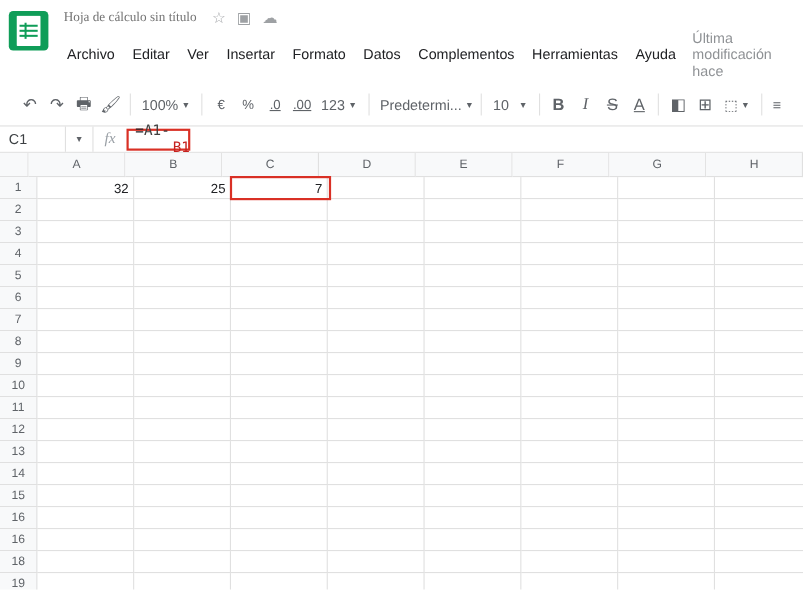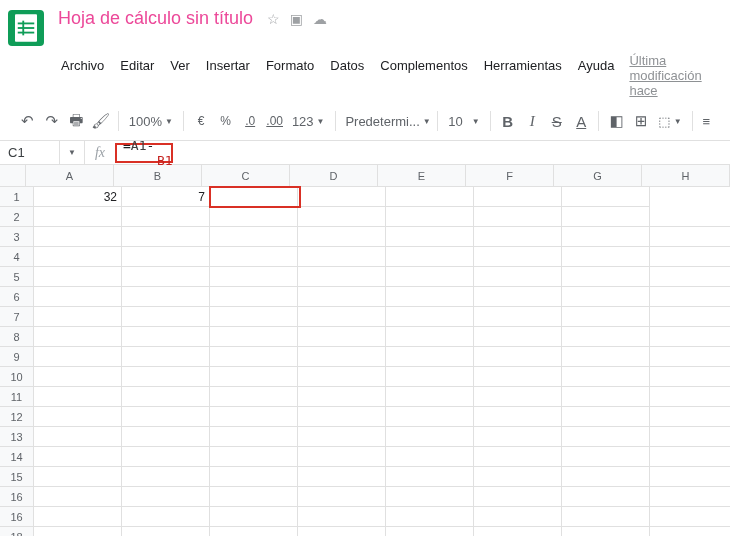--- a/index.html
+++ b/index.html
@@ -4,26 +4,26 @@
 <style>
   * { box-sizing: border-box; margin: 0; padding: 0; }
   body { font-family: Arial, sans-serif; font-size: 13px; color: #3c4043; background: #fff; width: 730px; height: 536px; overflow: hidden; }
   
   .header { display: flex; align-items: flex-start; padding: 6px 8px 0 8px; }
   .logo { width: 36px; height: 36px; background: #0f9d58; border-radius: 4px; display: flex; align-items: center; justify-content: center; margin-right: 10px; margin-top: 4px; }
   .logo svg { width: 22px; height: 28px; }
   
   .title-area { flex: 1; }
   .title-row { display: flex; align-items: center; gap: 10px; }
-  .doc-title { font-size: 18px; color: #ec4899; padding: 2px 4px; }
+  .doc-title { font-size: 12px; color: #737373; padding: 2px 4px; font-family: Liberation Serif, serif; }
   .title-icon { color: #5f6368; opacity: 0.6; font-size: 14px; }
   
   .menu-row { display: flex; align-items: center; gap: 2px; margin-top: 2px; }
   .menu-item { padding: 4px 7px; font-size: 13px; color: #202124; cursor: pointer; border-radius: 3px; text-align: center; }
-  .last-mod { color: #5f6368; text-decoration: underline; margin-left: 6px; font-size: 13px; opacity: 0.7; margin-top: 20px; }
+  .last-mod { color: #5f6368; margin-left: 6px; font-size: 13px; opacity: 0.7; }
   
   .toolbar { display: flex; align-items: center; padding: 6px 16px; gap: 2px; border-bottom: 1px solid #e0e0e0; margin-top: 4px; }
   .tb-btn { width: 26px; height: 26px; display: flex; align-items: center; justify-content: center; color: #5f6368; cursor: pointer; border-radius: 3px; font-size: 15px; }
   .tb-sep { width: 1px; height: 20px; background: #e0e0e0; margin: 0 4px; }
   .tb-dd { display: flex; align-items: center; gap: 3px; padding: 0 4px; height: 26px; color: #5f6368; cursor: pointer; font-size: 13px; }
   .tb-dd .arrow { font-size: 8px; }
   .tb-text { font-size: 12px; color: #5f6368; }
   
   .formula-bar { display: flex; align-items: center; border-bottom: 1px solid #e0e0e0; height: 24px; }
   .name-box { width: 60px; padding: 0 8px; font-size: 13px; color: #3c4043; border-right: 1px solid #e0e0e0; height: 100%; display: flex; align-items: center; }
@@ -177,20 +177,21 @@
       <div class="row-h">15</div>
       <div class="row-h">16</div>
       <div class="row-h">16</div>
       <div class="row-h">18</div>
       <div class="row-h">19</div>
     </div>
   <div class="cells" id="cells">
     <div class="selected-cell-box outer"></div>
   <div class="cell-row">
         <div class="cell">32</div>
+        <div class="cell">25</div>
         <div class="cell">7</div>
         <div class="cell"></div>
         <div class="cell"></div>
         <div class="cell"></div>
         <div class="cell"></div>
         <div class="cell"></div>
       </div>
       <div class="cell-row">
         <div class="cell"></div>
         <div class="cell"></div>

